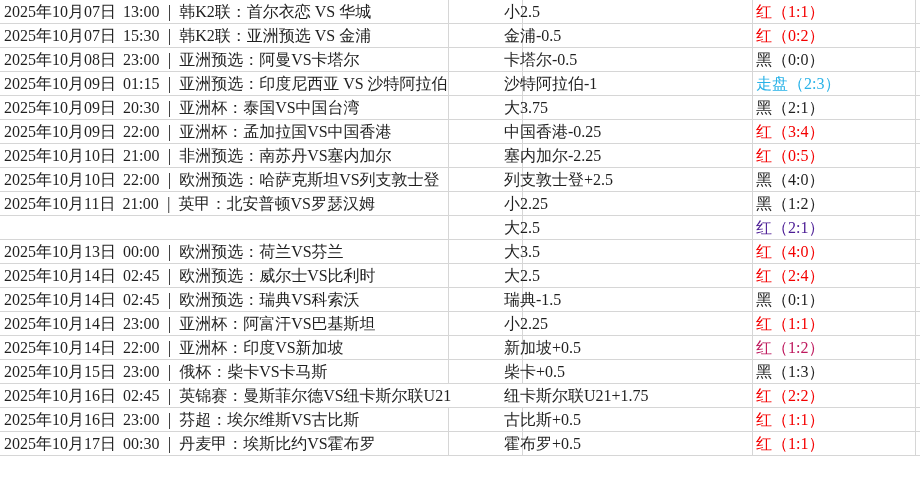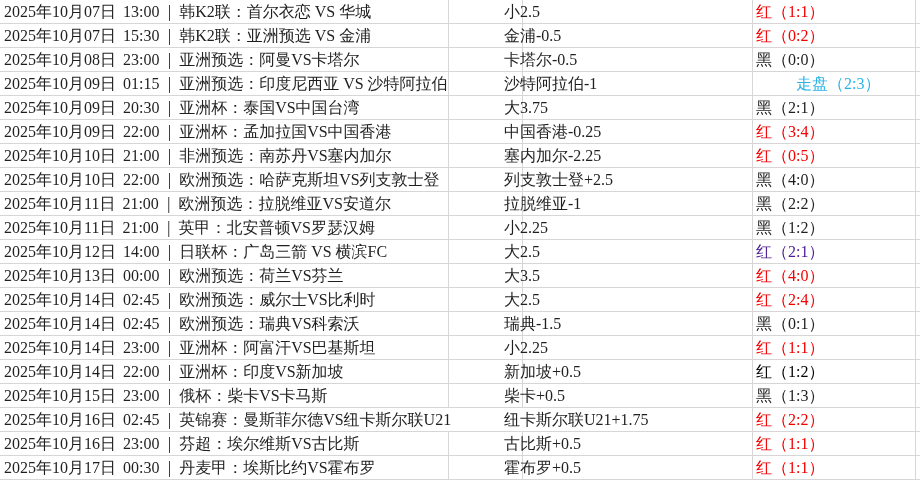--- a/index.html
+++ b/index.html
@@ -80,21 +80,21 @@
     <i class="v v522"></i>
     <i class="v v752"></i>
     <i class="v v915"></i>
     <div class="cell c1">
       <span class="date">2025年10月09日</span><span class="time">01:15</span><span class="sep">｜</span><span class="match">亚洲预选：印度尼西亚 VS 沙特阿拉伯</span>
     </div>
     <div class="cell c2">
       <span>沙特阿拉伯-1</span>
     </div>
     <div class="cell c3">
-      <span style="color: rgb(42, 179, 232); margin-left: 40px;">走盘（2:3）</span>
+      <span style="color: rgb(42, 179, 232);">走盘（2:3）</span>
     </div>
   </div>
     <div class="row">
     <i class="v v448"></i>
     <i class="v v522"></i>
     <i class="v v752"></i>
     <i class="v v915"></i>
     <div class="cell c1">
       <span class="date">2025年10月09日</span><span class="time">20:30</span><span class="sep">｜</span><span class="match">亚洲杯：泰国VS中国台湾</span>
     </div>
@@ -149,52 +149,34 @@
     <div class="cell c3">
       <span style="color: rgb(31, 31, 31);">黑（4:0）</span>
     </div>
   </div>
     <div class="row">
     <i class="v v448"></i>
     <i class="v v522"></i>
     <i class="v v752"></i>
     <i class="v v915"></i>
     <div class="cell c1">
-      <span class="date">2025年10月11日</span><span class="time">21:00</span><span class="sep">｜</span><span class="match">欧洲预选：拉脱维亚VS安道尔</span>
-    </div>
-    <div class="cell c2">
-      <span>拉脱维亚-1</span>
-    </div>
-    <div class="cell c3">
-      <span style="color: rgb(31, 31, 31);">黑（2:2）</span>
-    </div>
-  </div>
-    <div class="row">
-    <i class="v v448"></i>
-    <i class="v v522"></i>
-    <i class="v v752"></i>
-    <i class="v v915"></i>
-    <div class="cell c1">
       <span class="date">2025年10月11日</span><span class="time">21:00</span><span class="sep">｜</span><span class="match">英甲：北安普顿VS罗瑟汉姆</span>
     </div>
     <div class="cell c2">
       <span>小2.25</span>
     </div>
     <div class="cell c3">
       <span style="color: rgb(31, 31, 31);">黑（1:2）</span>
     </div>
   </div>
     <div class="row">
     <i class="v v448"></i>
     <i class="v v522"></i>
     <i class="v v752"></i>
     <i class="v v915"></i>
-    <div class="cell c1">
-      <span class="date">2025年10月12日</span><span class="time">14:00</span><span class="sep">｜</span><span class="match">日联杯：广岛三箭 VS 横滨FC</span>
-    </div>
     <div class="cell c2">
       <span>大2.5</span>
     </div>
     <div class="cell c3">
       <span style="color: #4c1d95;">红（2:1）</span>
     </div>
   </div>
     <div class="row">
     <i class="v v448"></i>
     <i class="v v522"></i>
@@ -260,21 +242,21 @@
     <i class="v v522"></i>
     <i class="v v752"></i>
     <i class="v v915"></i>
     <div class="cell c1">
       <span class="date">2025年10月14日</span><span class="time">22:00</span><span class="sep">｜</span><span class="match">亚洲杯：印度VS新加坡</span>
     </div>
     <div class="cell c2">
       <span>新加坡+0.5</span>
     </div>
     <div class="cell c3">
-      <span style="color: #000000;">红（1:2）</span>
+      <span style="color: #be185d;">红（1:2）</span>
     </div>
   </div>
     <div class="row">
     <i class="v v448"></i>
     <i class="v v522"></i>
     <i class="v v752"></i>
     <i class="v v915"></i>
     <div class="cell c1">
       <span class="date">2025年10月15日</span><span class="time">23:00</span><span class="sep">｜</span><span class="match">俄杯：柴卡VS卡马斯</span>
     </div>

